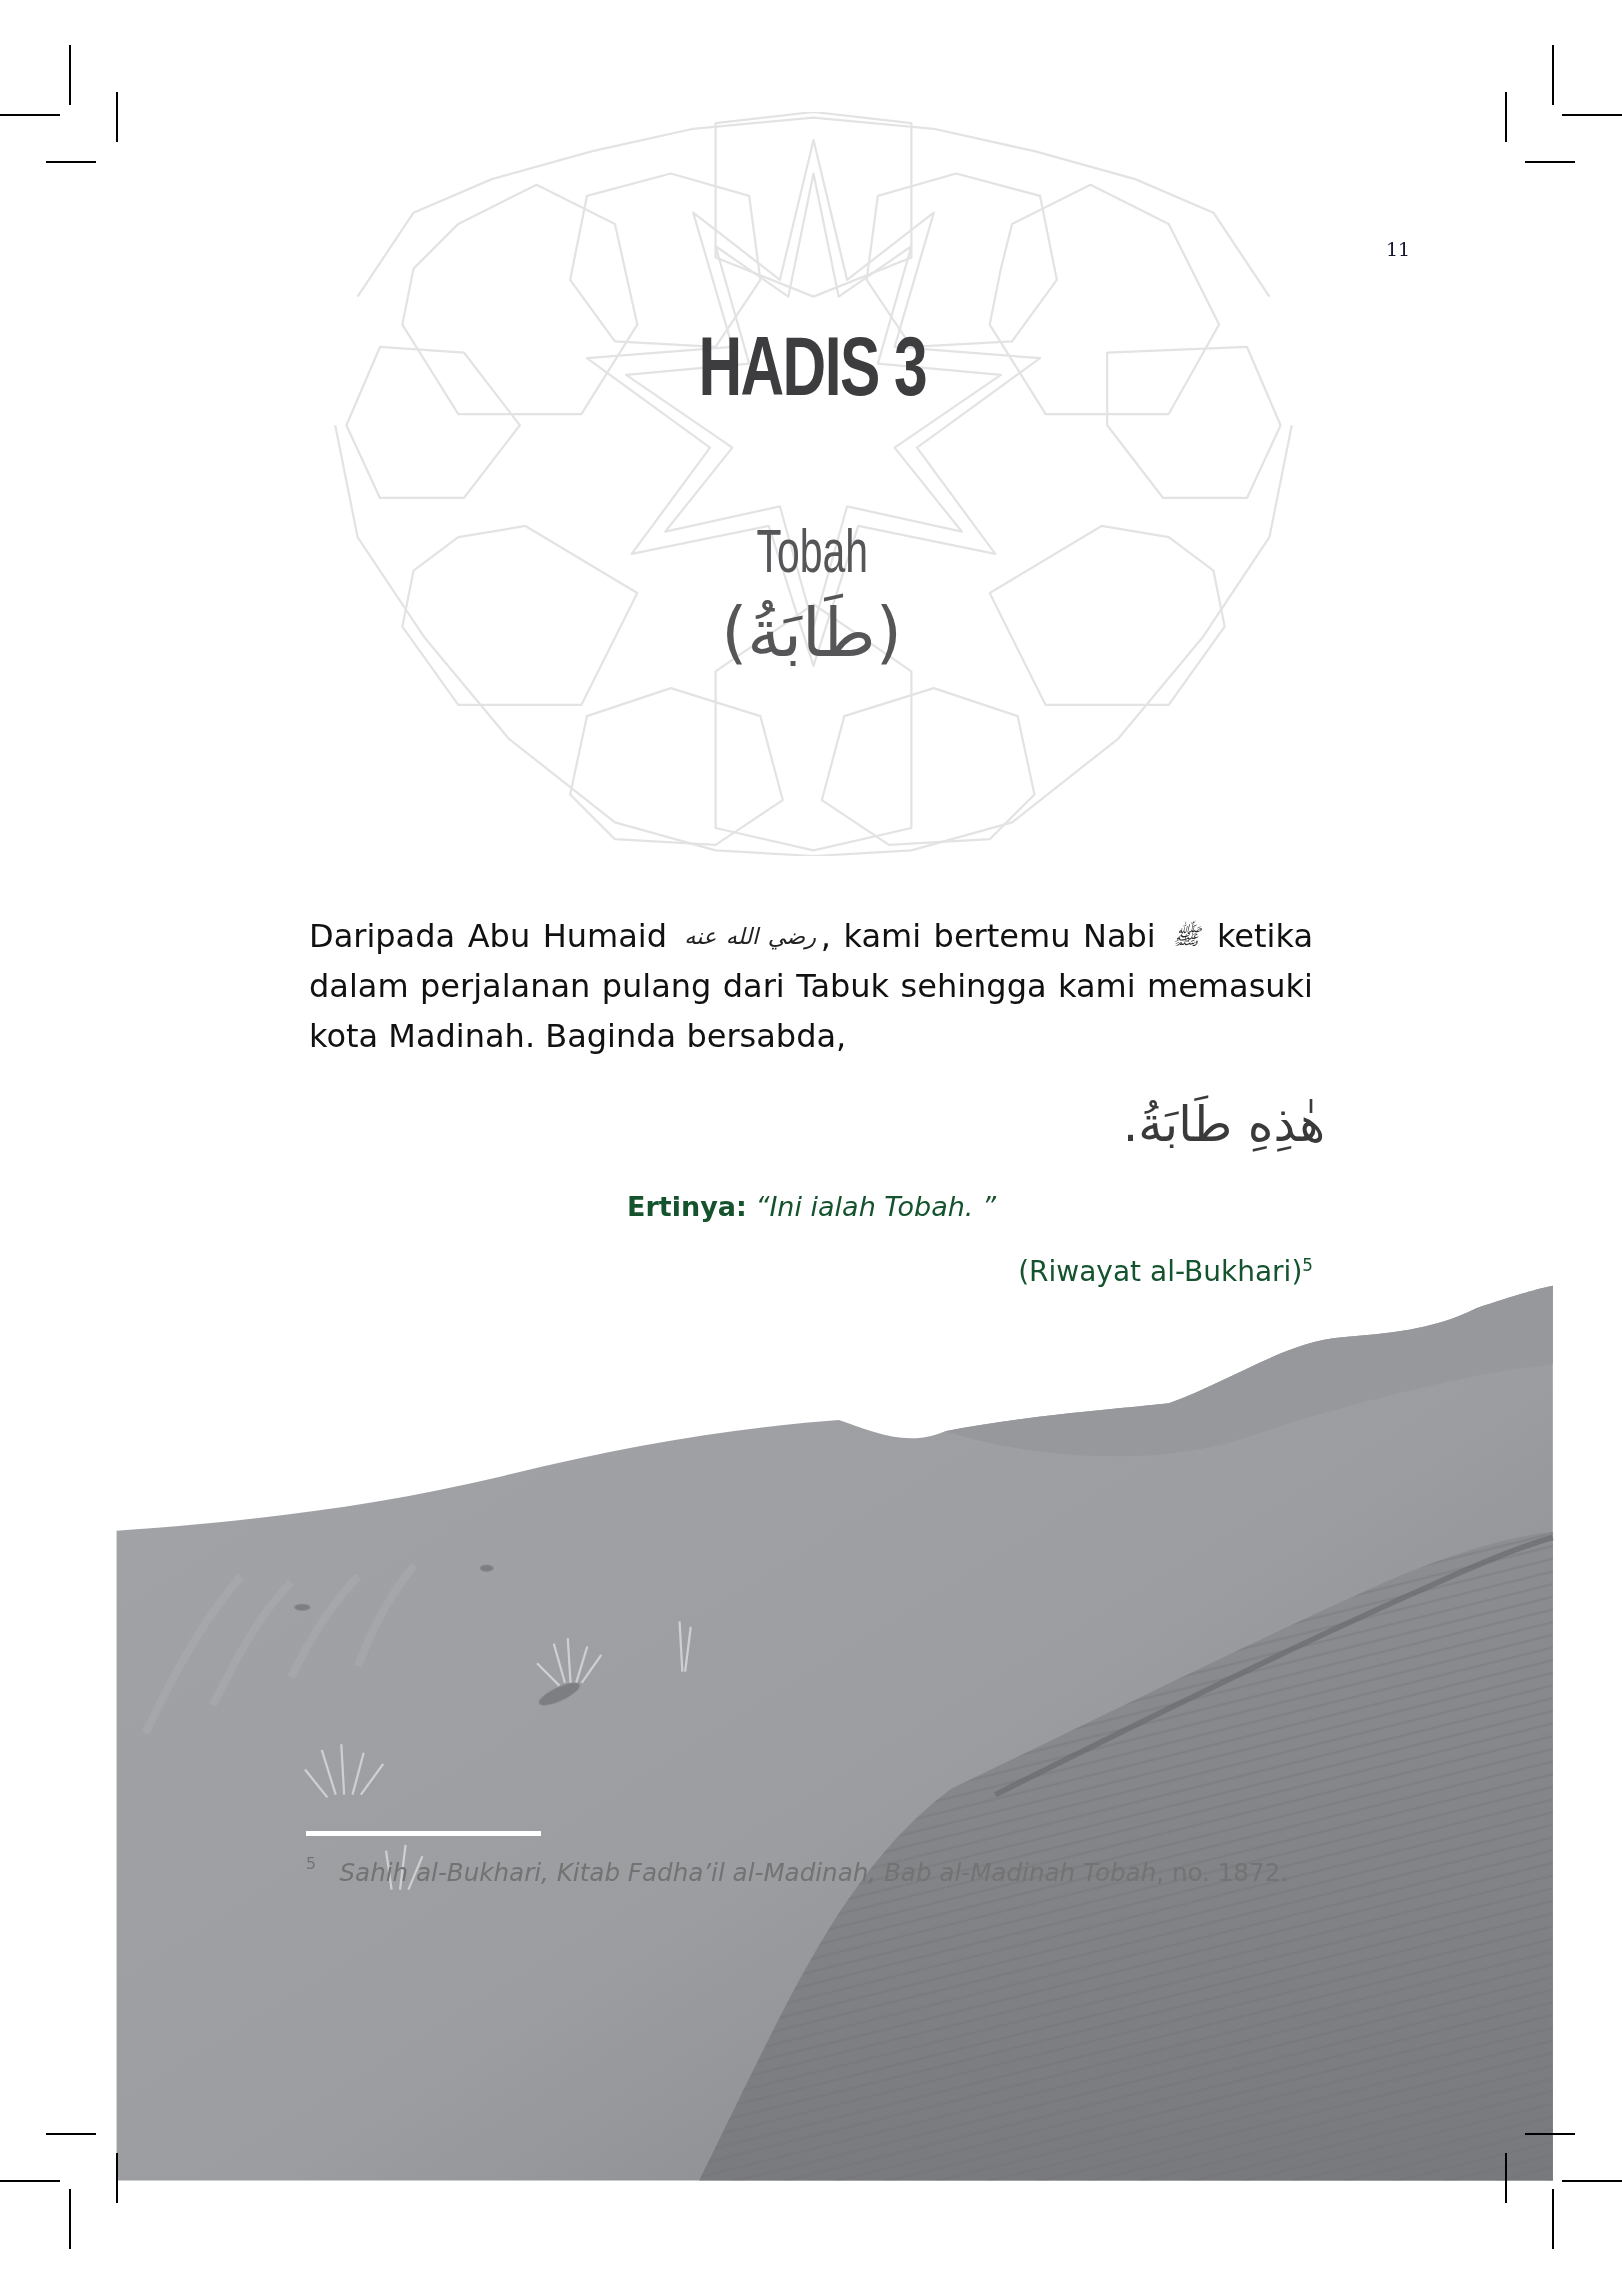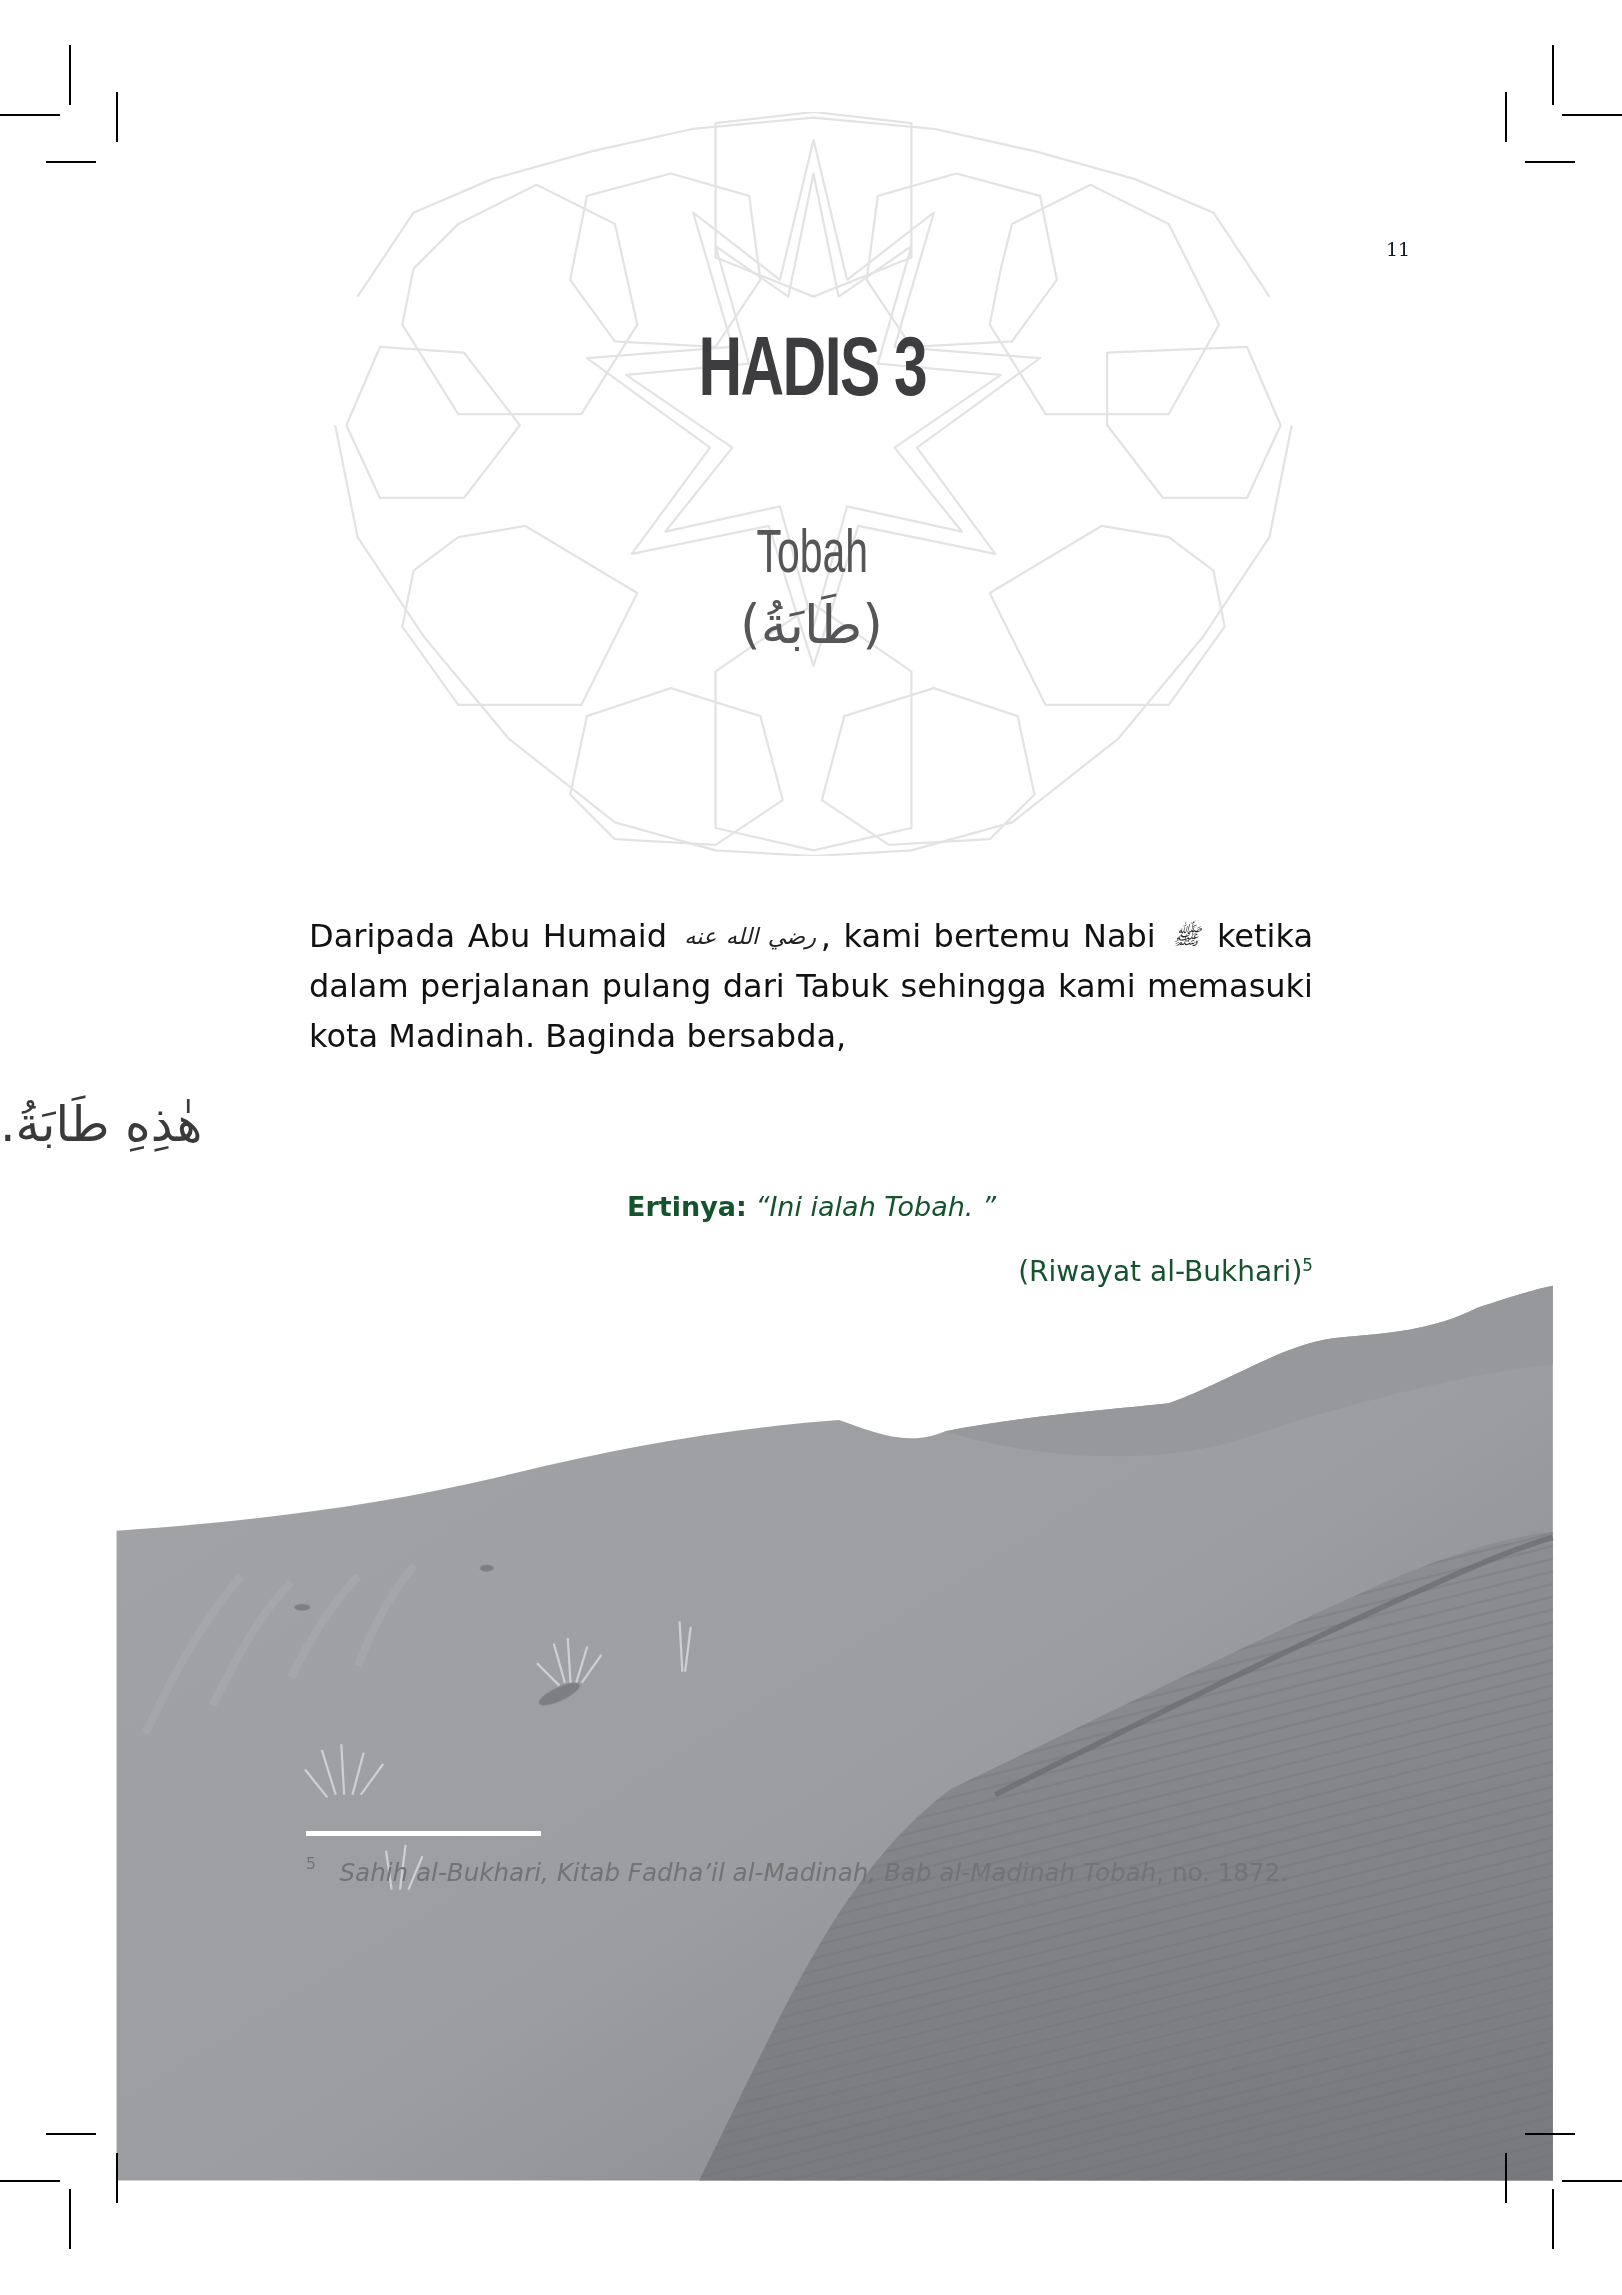--- a/index.html
+++ b/index.html
@@ -13,28 +13,28 @@
 
   .page-number { position: absolute; left: 1386px; top: 238px; font-family: "DejaVu Serif", serif; font-size: 19px; color: #0f172a; }
 
   .title { position: absolute; left: 0; width: 1623px; top: 324px; text-align: center;
            font-family: "Liberation Sans Narrow", "Liberation Sans", sans-serif; font-weight: bold;
            font-size: 84px; color: #3d3d3f; letter-spacing: -2.2px; transform: scaleX(0.72); transform-origin: 814px 0; line-height: 1; }
   .subtitle { position: absolute; left: 0; width: 1623px; top: 520px; text-align: center;
               font-family: "Liberation Sans", sans-serif; font-size: 62px; color: #565658;
               transform: scaleX(0.66); transform-origin: 814px 0; line-height: 1; }
   .subtitle-ar { position: absolute; left: 0; width: 1623px; top: 593px; text-align: center;
-                 font-family: "DejaVu Sans", sans-serif; font-size: 53px; color: #565658; line-height: 1.2; direction: rtl; }
+                 font-family: "DejaVu Sans", sans-serif; font-size: 67px; color: #565658; line-height: 1.2; direction: rtl; }
 
   .body-text { position: absolute; left: 309px; top: 911px; width: 1004px;
                font-family: "DejaVu Sans", sans-serif; font-size: 32px; line-height: 50px; color: #111;
                text-align: justify; text-align-last: left; }
   .honorific { font-size: 22.4px; color: #222; vertical-align: 3.4px; padding: 0 4.5px; font-style: italic; }
 
-  .arabic-quote { position: absolute; left: 0; width: 1325px; top: 1093px; text-align: left;
+  .arabic-quote { position: absolute; left: 0; width: 1325px; top: 1093px; text-align: right;
                   font-family: "DejaVu Sans", sans-serif; font-size: 49px; color: #3a3a3a; direction: rtl; line-height: 1.3; }
 
   .meaning { position: absolute; left: 0; width: 1623px; top: 1191px; text-align: center;
              font-family: "DejaVu Sans", sans-serif; font-size: 27px; color: #14532d; }
   .meaning .label { font-weight: bold; }
   .meaning .quote { font-style: italic; }
 
   .narration { position: absolute; right: 310px; top: 1255px; font-family: "DejaVu Sans", sans-serif;
                font-size: 28px; color: #14532d; }
   .narration sup, .footnote sup { font-size: 60%; }

